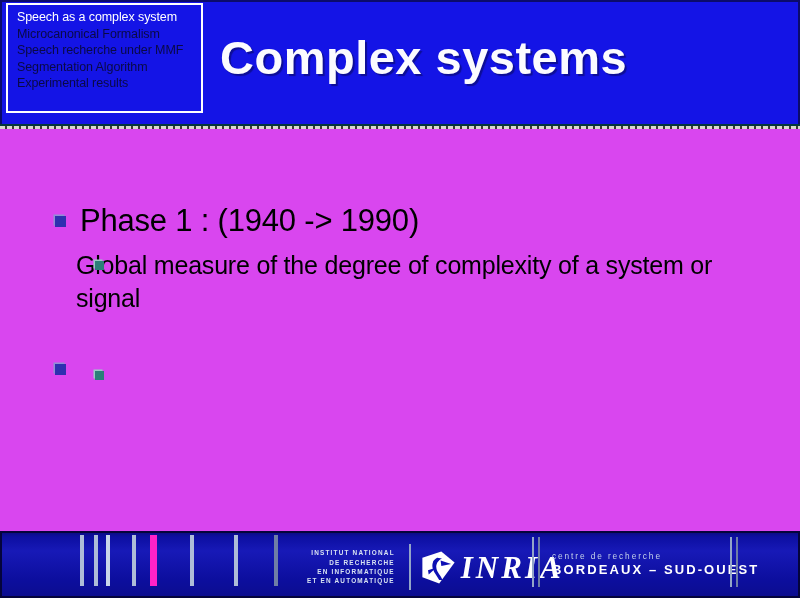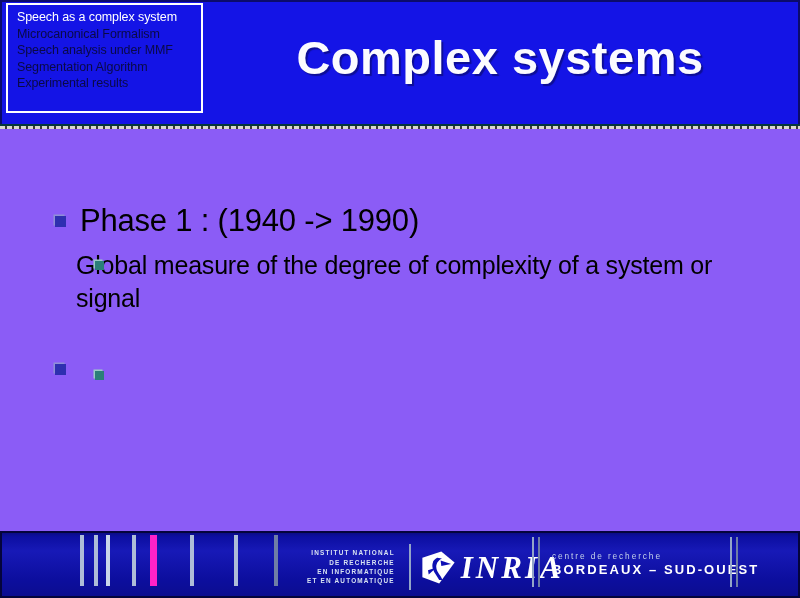--- a/index.html
+++ b/index.html
@@ -9,21 +9,21 @@
   }
   body {
     font-family: "Liberation Sans", sans-serif;
   }
 
   
   #slide {
     position: relative;
     width: 800px;
     height: 598px;
-    background: #8b5cf6;
+    background: #d946ef;
     overflow: hidden;
     box-sizing: border-box;
   }
 
   
   #header-band {
     position: absolute;
     left: 0;
     top: 0;
     width: 800px;
@@ -79,21 +79,20 @@
   .outline-item.current {
     color: #ffffff;
   }
 
   
   #slide-title {
     position: absolute;
     left: 220px;
     top: 34px;
     width: 560px;
-    text-align: center;
     font-size: 47px;
     font-weight: bold;
     color: #fbfbff;
     letter-spacing: 0.5px;
     text-shadow: 2px 2px 1px rgba(0,0,0,0.35);
     line-height: 1.0;
   }
 
   
   #body-area {
@@ -290,21 +289,21 @@
 
 <div id="slide">
 
   <div id="header-band"></div>
   <div id="header-rule"></div>
   <div id="header-dashband"></div>
 
   <div id="outline-box">
     <div class="outline-item current">Speech as a complex system</div>
     <div class="outline-item">Microcanonical Formalism</div>
-    <div class="outline-item">Speech analysis under MMF</div>
+    <div class="outline-item">Speech recherche under MMF</div>
     <div class="outline-item">Segmentation Algorithm</div>
     <div class="outline-item">Experimental results</div>
   </div>
 
   <div id="slide-title">Complex systems</div>
 
   <div id="body-area">
 
     <div class="block" id="block-1">
       <div class="lvl1">

